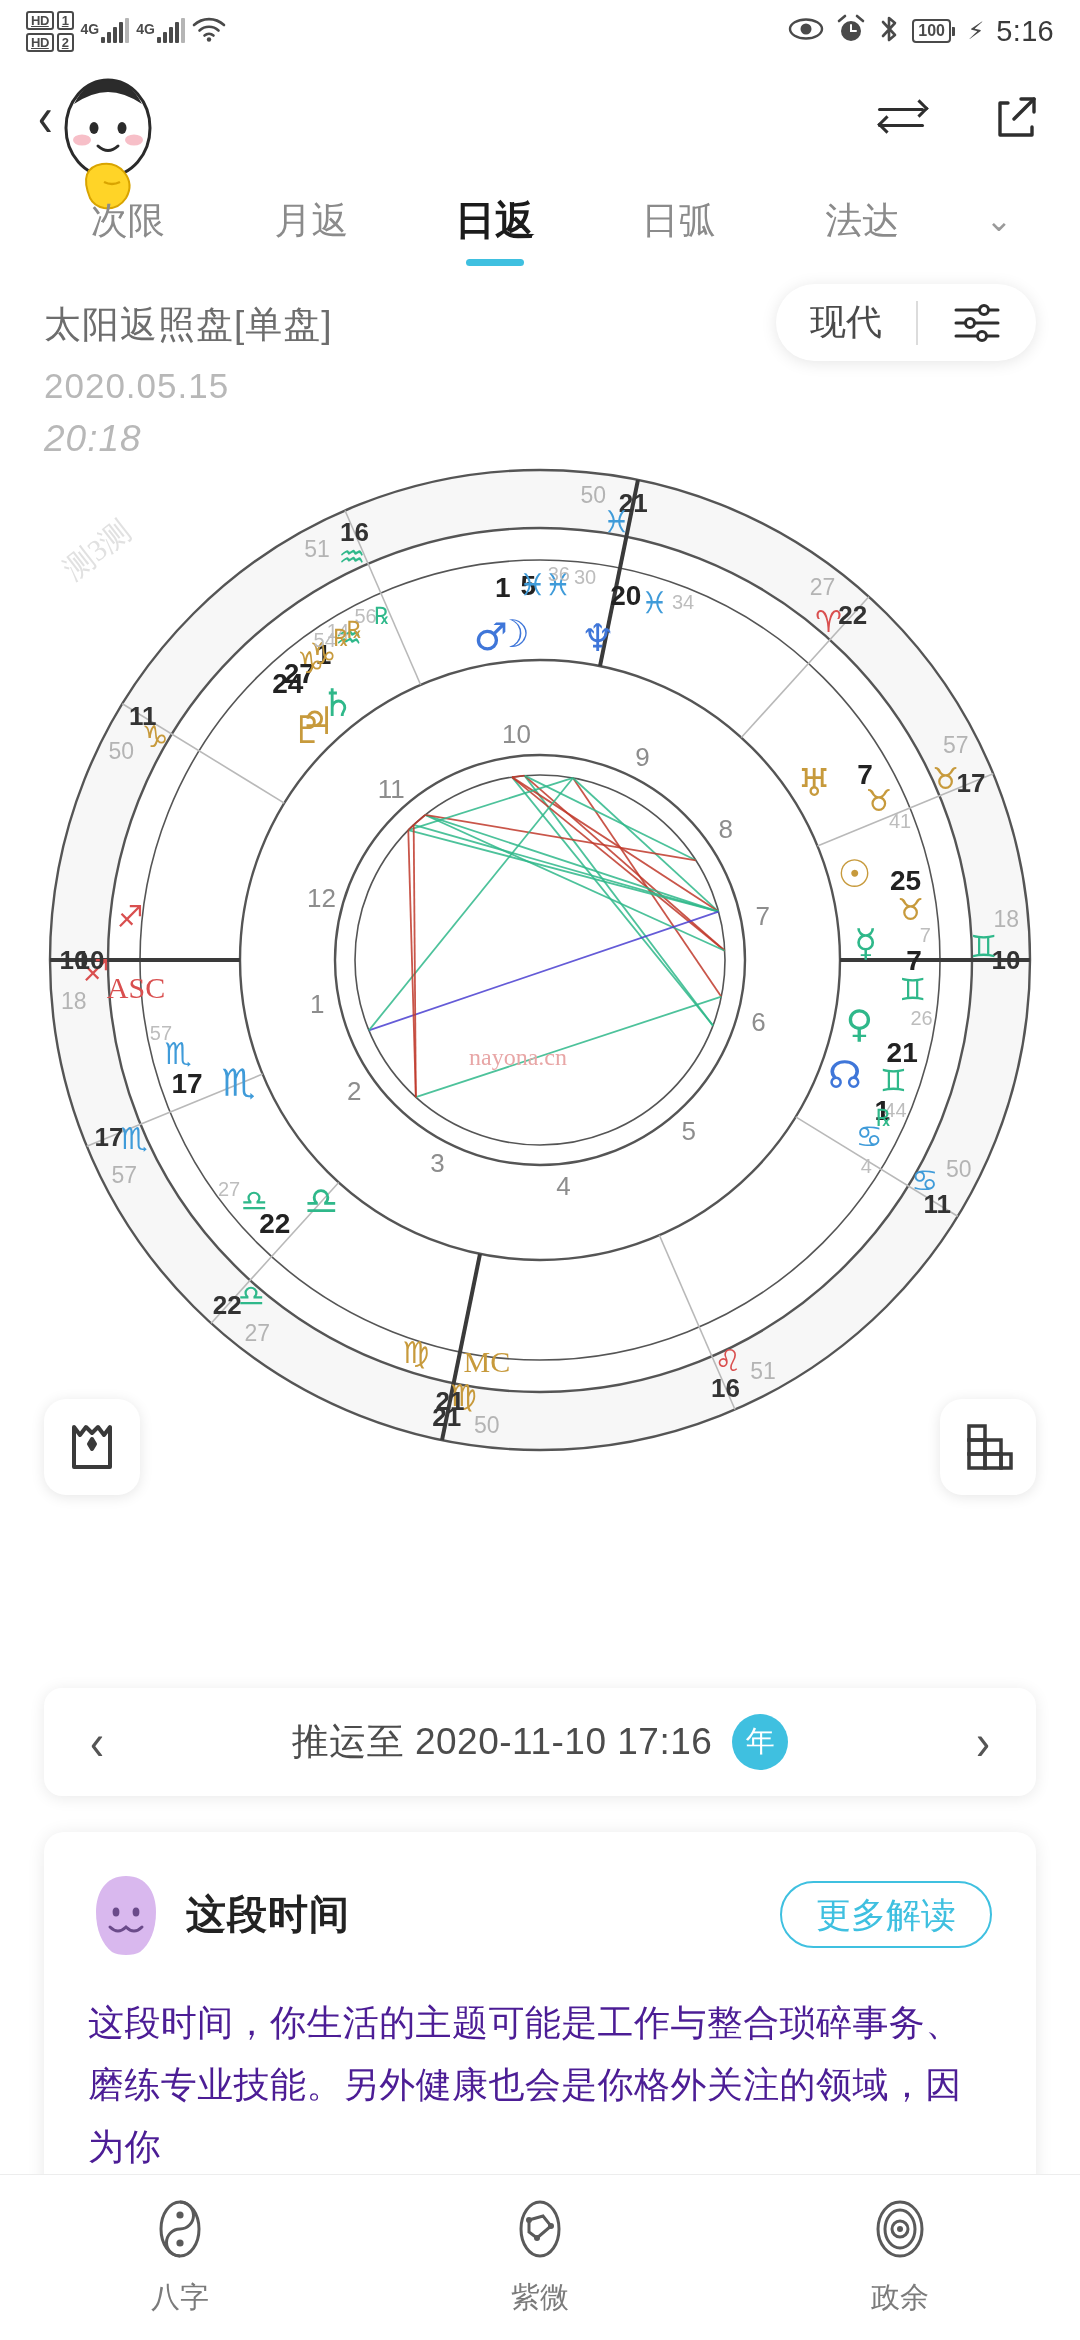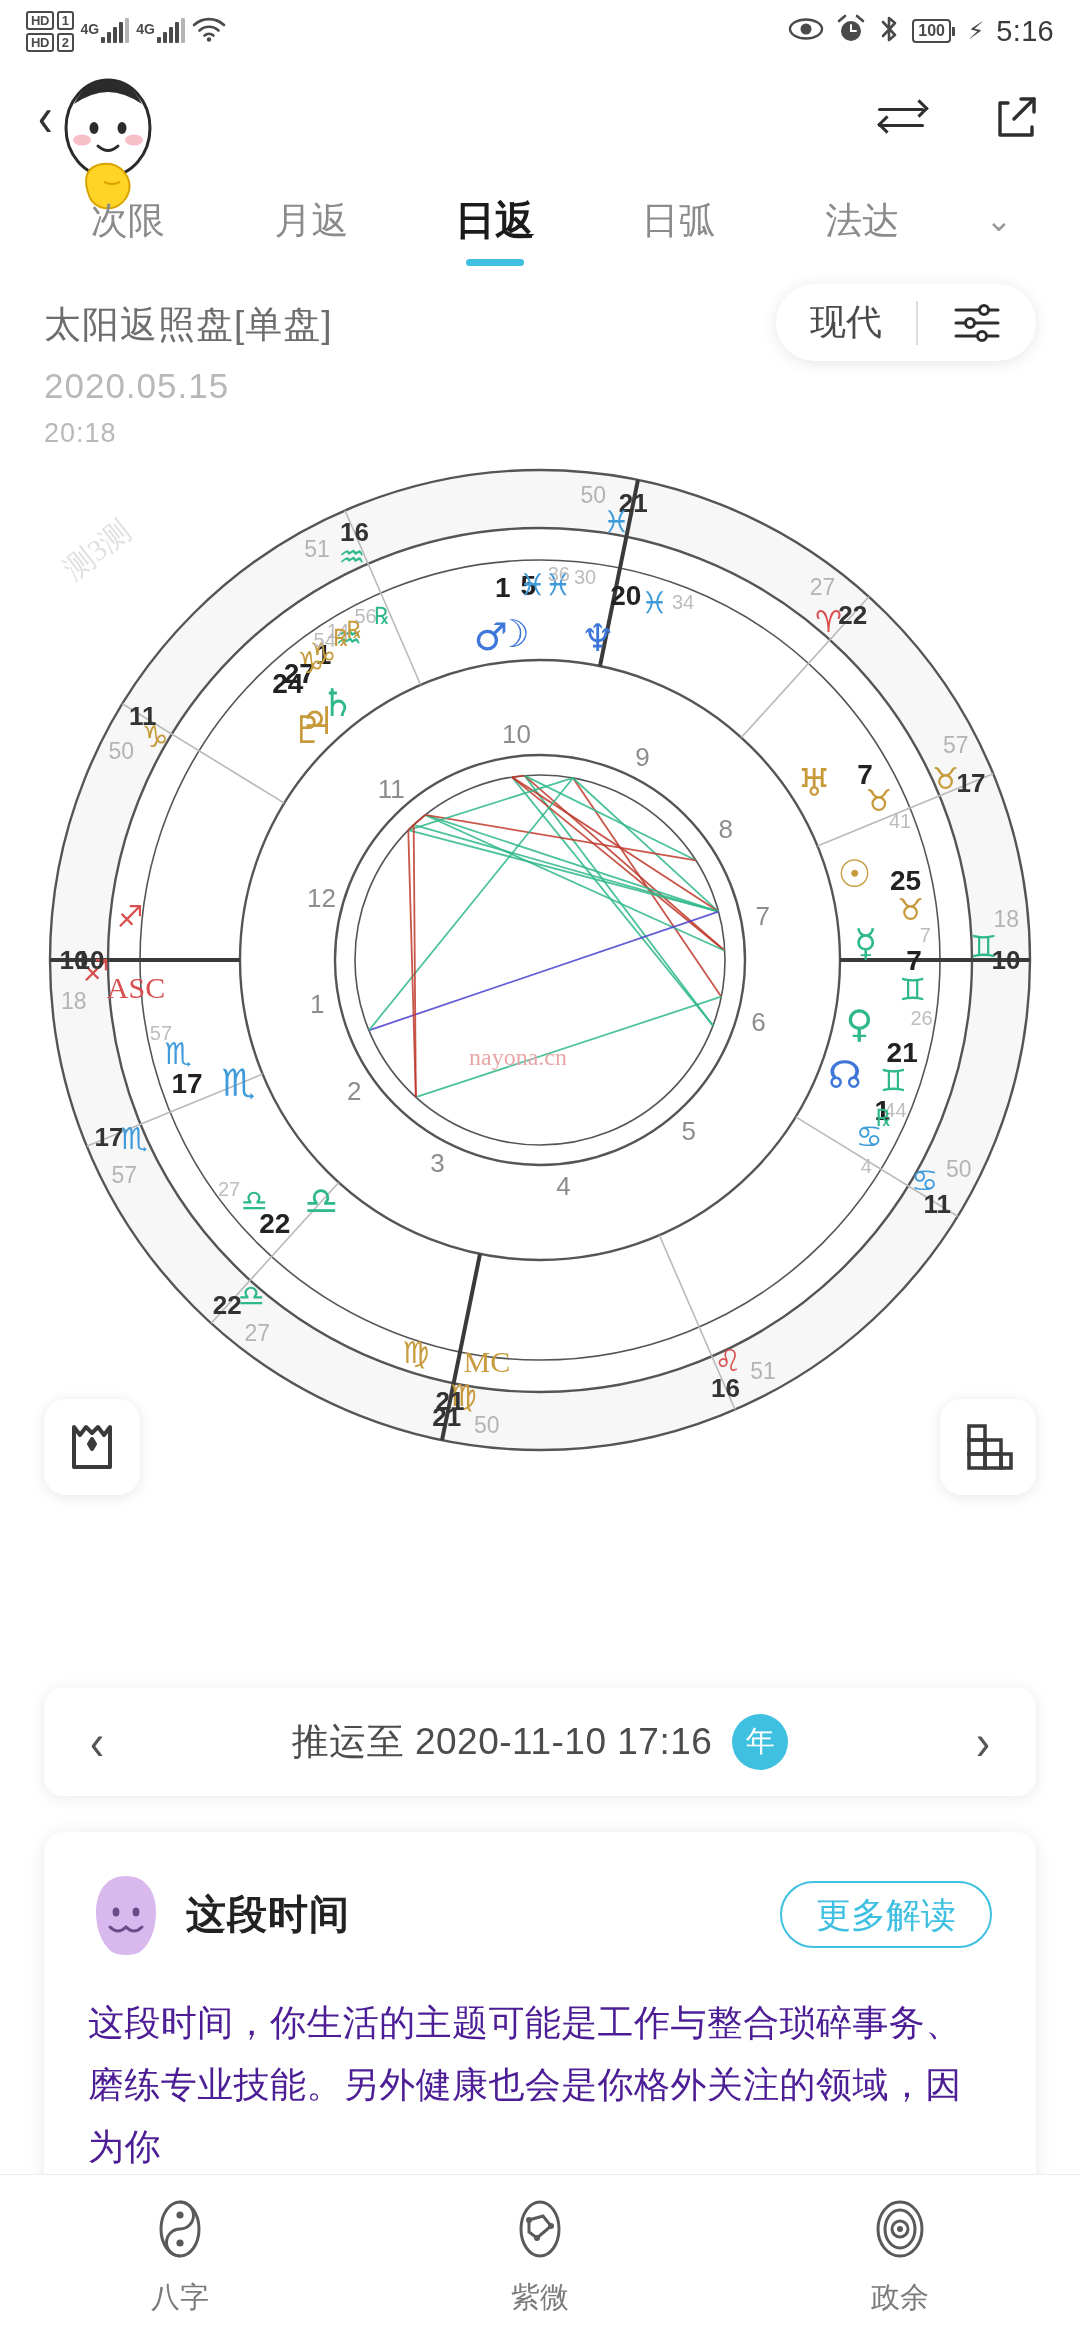--- a/index.html
+++ b/index.html
@@ -16,21 +16,21 @@
     position: absolute; top: 0; left: 0; width: 1080px; height: 62px;
     display: flex; align-items: center; justify-content: space-between;
     padding: 0 26px;
   }
   .sb-left { display: flex; align-items: center; gap: 7px; }
   .hd-stack { display: flex; flex-direction: column; gap: 3px; }
   .hd-row { display: flex; gap: 3px; }
   .hd-box {
     border: 2px solid #4a4a4a; border-radius: 3px;
     font-size: 13px; font-weight: bold; color: #4a4a4a;
-    padding: 0px 3px; line-height: 15px; letter-spacing: -0.5px;
+    padding: 0px 3px; line-height: 15px; letter-spacing: -0.5px; text-decoration: underline;
   }
   .sig-wrap { display: flex; align-items: flex-end; gap: 2px; text-align: center; }
   .sig-g { font-size: 14px; color: #4a4a4a; font-weight: bold; align-self: flex-start; margin-top: 2px;}
   .bars { display: flex; align-items: flex-end; gap: 2px; height: 24px; }
   .bars i { display: block; width: 4px; background: #4a4a4a; border-radius: 1px; }
   .bars i:nth-child(1) { height: 6px; }
   .bars i:nth-child(2) { height: 11px; }
   .bars i:nth-child(3) { height: 16px; }
   .bars i:nth-child(4) { height: 21px; }
   .bars i:nth-child(5) { height: 25px; background: #b5b5b5; }
@@ -104,21 +104,21 @@
     bottom: -26px; width: 58px; height: 7px; background: #3fc0e0; border-radius: 4px;
   }
   .tab-more { width: 90px; text-align: center; font-size: 32px; color: #9a9a9a; }
 
   
   .chart-head {
     position: absolute; top: 300px; left: 0; width: 1080px; padding: 0 44px;
   }
   .chart-title { font-size: 37px; color: #6d6d6d; letter-spacing: 1px; }
   .chart-date { font-size: 35px; color: #b8b8b8; margin-top: 16px; letter-spacing: 1px; }
-  .chart-time { font-size: 27px; color: #b8b8b8; margin-top: 12px; letter-spacing: 1px; }
+  .chart-time { font-size: 37px; color: #b8b8b8; margin-top: 12px; letter-spacing: 1px; font-style: italic; }
   .mode-box {
     position: absolute; top: -16px; right: 44px;
     display: flex; align-items: center; gap: 34px;
     background: #fff; border-radius: 42px; padding: 14px 34px;
     box-shadow: 0 2px 16px rgba(0,0,0,0.10);
   }
   .mode-label { font-size: 36px; color: #4a4a4a; }
   .mode-sep { width: 2px; height: 44px; background: #dcdcdc; }
   .sliders-icon { width: 50px; height: 44px; }
 

